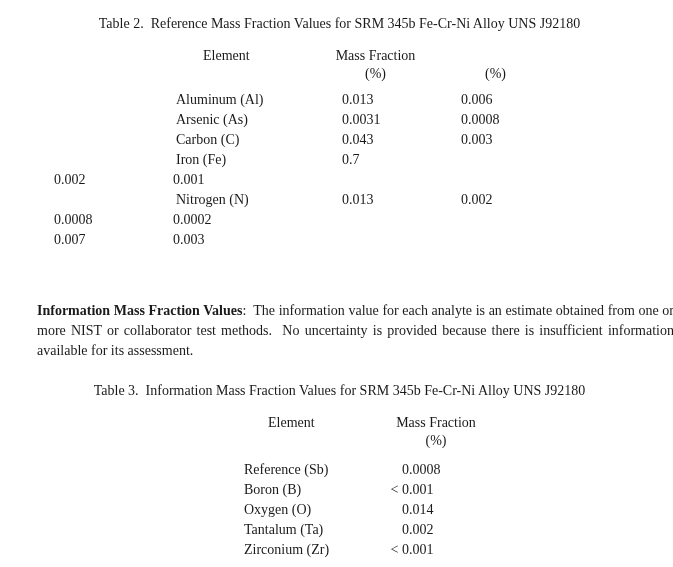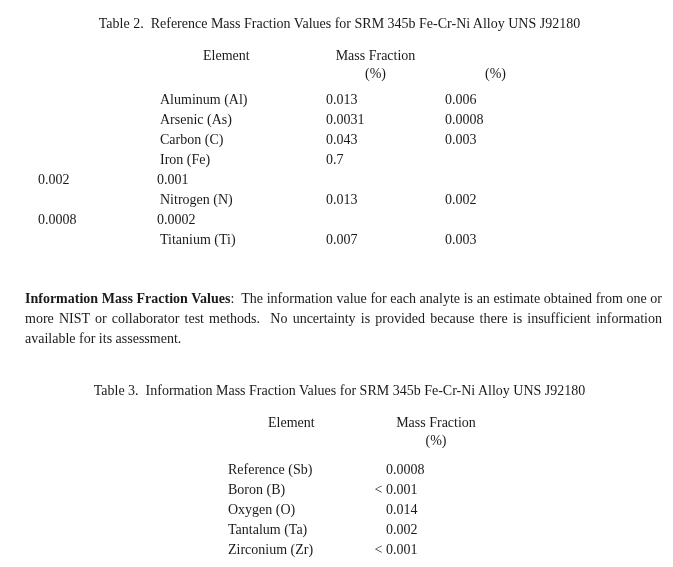--- a/index.html
+++ b/index.html
@@ -36,35 +36,35 @@
   .t2h .el   { margin-left: 160px; width: 120px; text-align: left; }
   .t2h .mass { width: 105px; text-align: center; }
   .t2h .unc  { width: 135px; text-align: center; }
   .t3h .el   { margin-left: 225px; width: 118px; text-align: left; }
   .t3h .mass { width: 100px; text-align: center; }
 
   
   .tbody { position: absolute; left: 0; right: 0; }
   .t2-body { top: 90px; }
   .t3-body { top: 460px; }
-  .row { display: flex; height: 20px; line-height: 20px; }
+  .row { display: flex; height: 20px; line-height: 20px; padding-left: 16px; }
   .cell { display: inline-block; }
   .t2-body .el { margin-left: 160px; width: 128px; }
   .t2-body .mass { width: 119px; }
   .t3-body .el { margin-left: 228px; width: 115px; }
   .num { display: flex; }
   .ni { display: inline-block; text-align: right; white-space: pre; }
   .nf { display: inline-block; text-align: left; white-space: pre; }
   .t2-body .ni { width: 45px; }
   .t3-body .ni { width: 50px; }
 
   
   .para {
     position: absolute; top: 289px; left: 25px; width: 637px;
-    margin: 0; line-height: 20px;
+    margin: 12px; line-height: 20px;
     text-align: justify; white-space: pre-wrap;
   }
   .para b { font-weight: bold; }
 </style>
 </head>
 <body>
 
 <div class="page">
 
   <div class="title t2-title">Table 2.  Reference Mass Fraction Values for SRM 345b Fe-Cr-Ni Alloy UNS J92180</div>
@@ -145,21 +145,20 @@
       <span class="cell num mass">
           <span class="ni">0</span>
           <span class="nf">.0008</span>
         </span>
       <span class="cell num unc">
           <span class="ni">0</span>
           <span class="nf">.0002</span>
         </span>
     </div>
     <div class="row">
-      <span class="cell el">Titanium (Ti)</span>
       <span class="cell num mass">
           <span class="ni">0</span>
           <span class="nf">.007</span>
         </span>
       <span class="cell num unc">
           <span class="ni">0</span>
           <span class="nf">.003</span>
         </span>
     </div>
   </div>

